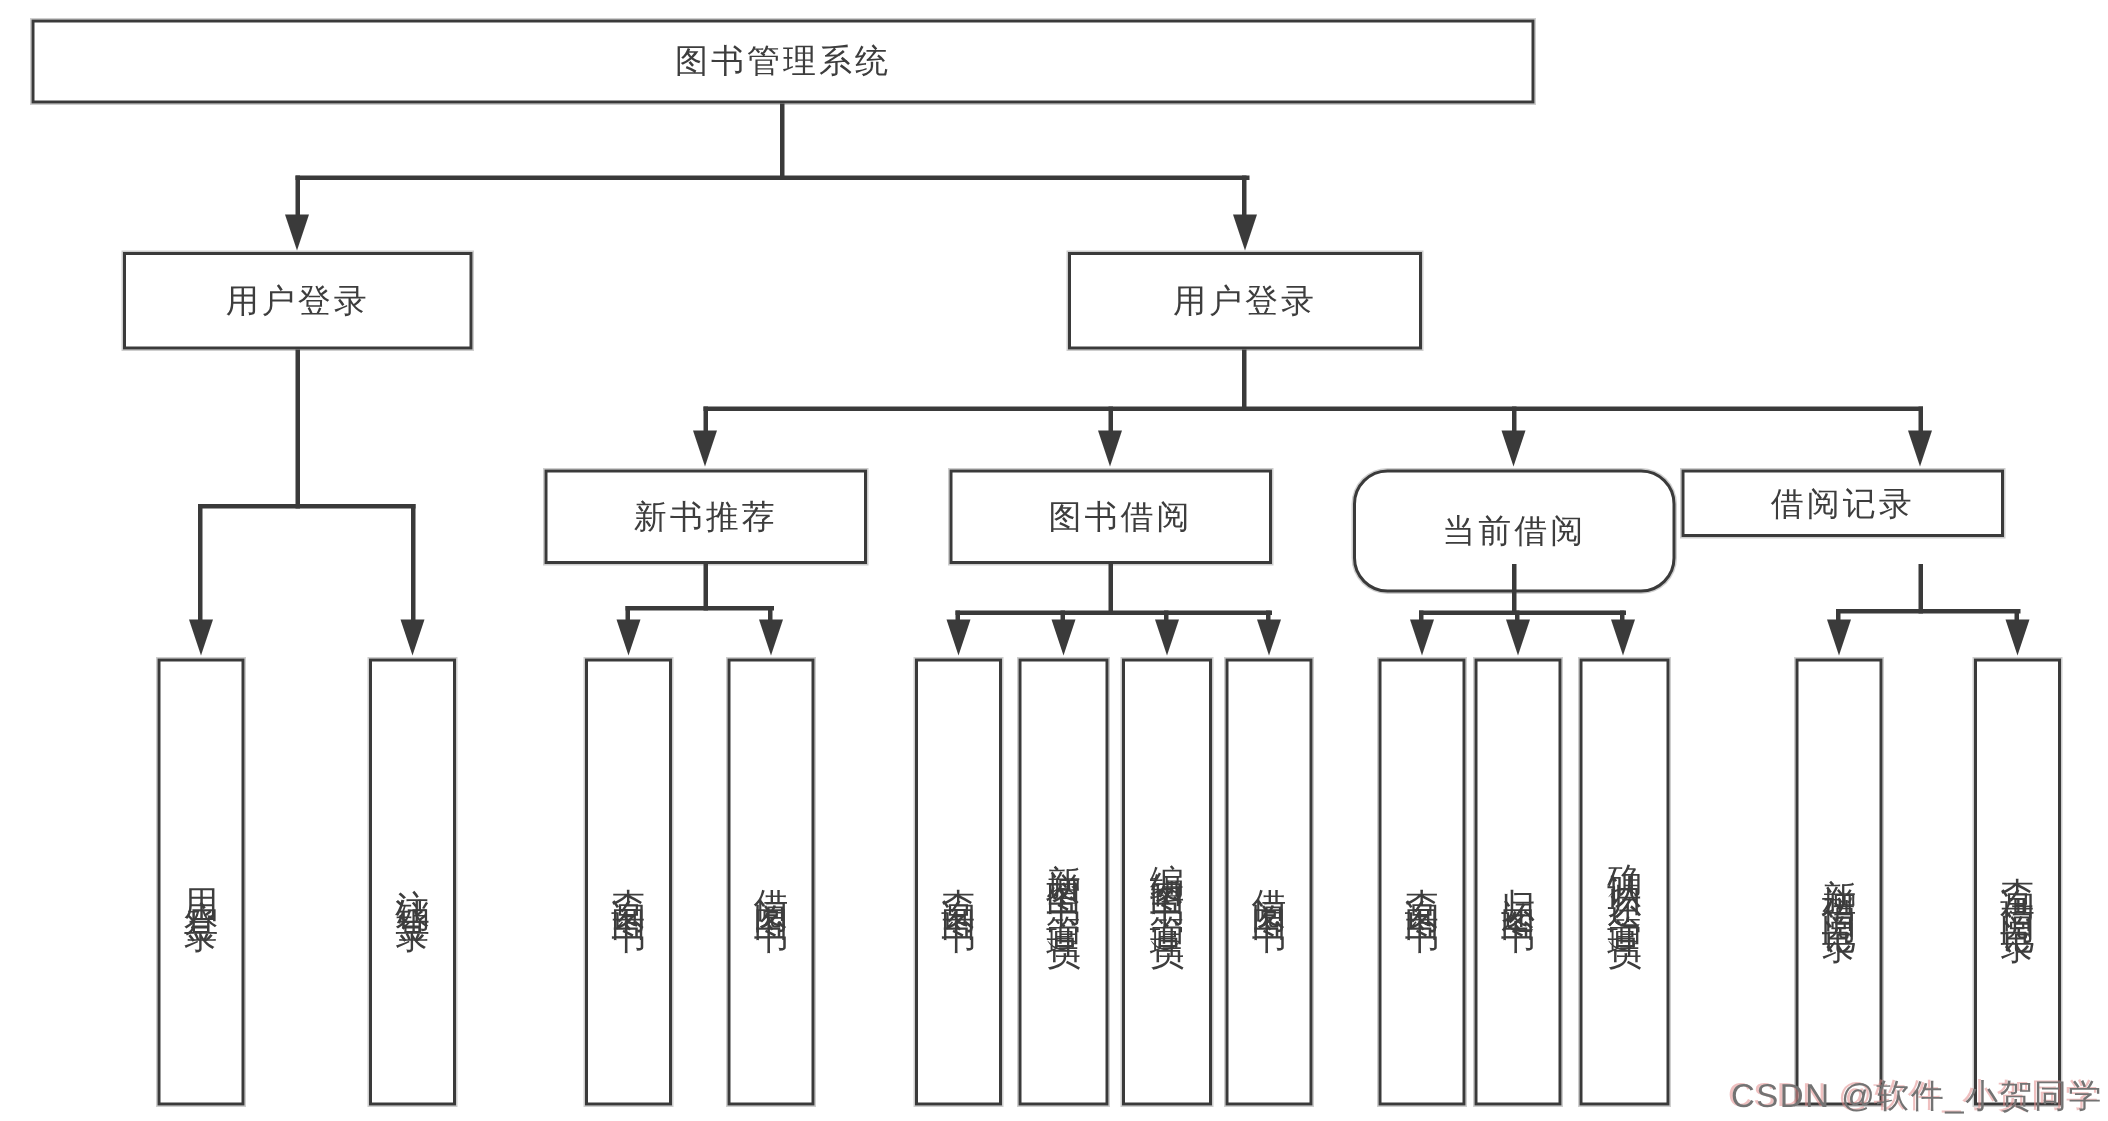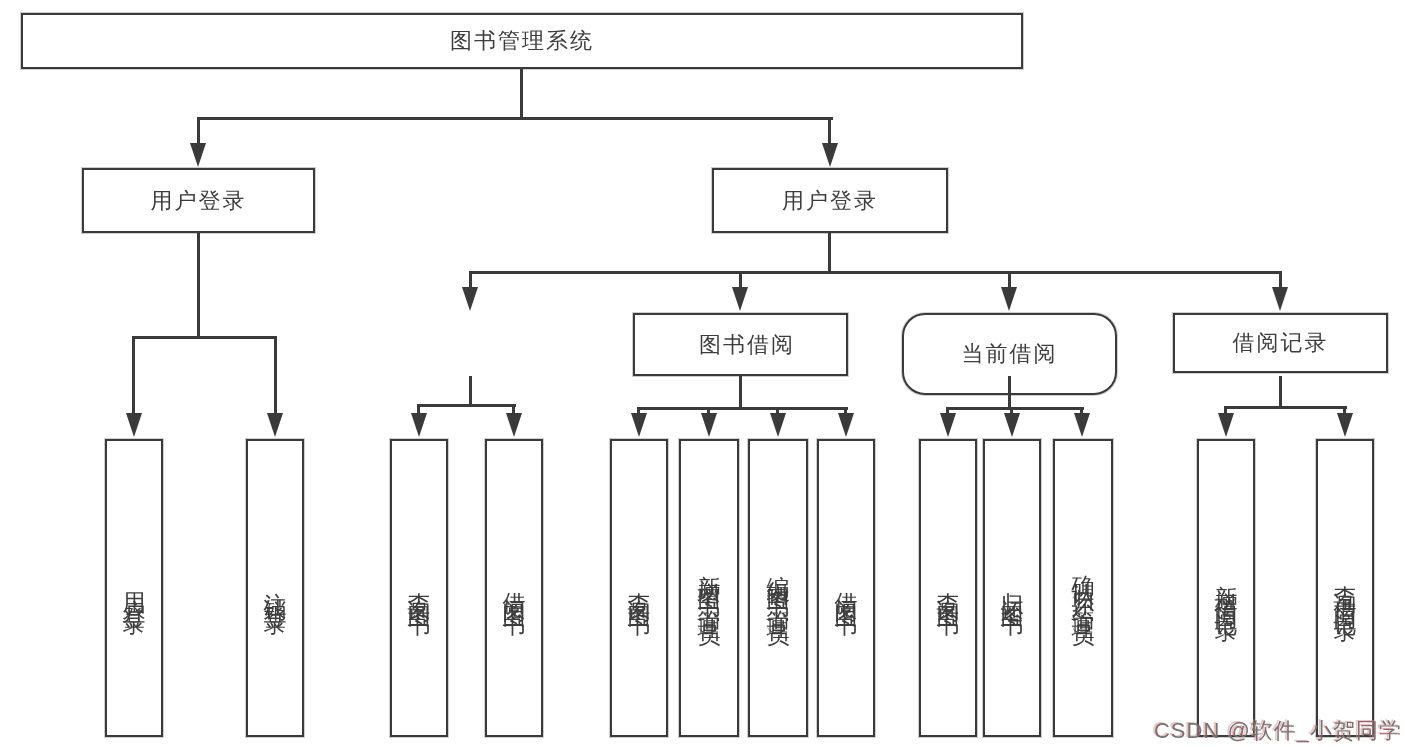--- a/index.html
+++ b/index.html
@@ -78,23 +78,24 @@
   <div class="ln" style="left:469px; top:271px; width:813px; height:3px;"></div>
   <div class="ln" style="left:469px; top:271px; width:3px; height:18px;"></div>
   <div class="ah" style="left:462px; top:287px;"></div>
   <div class="ln" style="left:739px; top:271px; width:3px; height:18px;"></div>
   <div class="ah" style="left:732px; top:287px;"></div>
   <div class="ln" style="left:1008px; top:271px; width:3px; height:18px;"></div>
   <div class="ah" style="left:1001px; top:287px;"></div>
   <div class="ln" style="left:1279px; top:271px; width:3px; height:18px;"></div>
   <div class="ah" style="left:1272px; top:287px;"></div>
 
+  <div class="node" style="left:363px; top:313px; width:215px; height:63px;">新书推荐</div>
   <div class="node" style="left:633px; top:313px; width:215px; height:63px;padding-left:13px;">图书借阅</div>
   <div class="node" style="left:902px; top:313px; width:215px; height:82px;border-radius:23px;">当前借阅</div>
-  <div class="node" style="left:1173px; top:313px; width:215px; height:60px;">借阅记录</div>
+  <div class="node" style="left:1121px; top:313px; width:215px; height:45px;">借阅记录</div>
 
   <div class="ln" style="left:469px; top:376px; width:3px; height:31px;"></div>
   <div class="ln" style="left:417px; top:404px; width:99px; height:3px;"></div>
   <div class="ln" style="left:417px; top:404px; width:3px; height:13px;"></div>
   <div class="ah" style="left:411px; top:413px;"></div>
   <div class="ln" style="left:512px; top:404px; width:3px; height:13px;"></div>
   <div class="ah" style="left:506px; top:413px;"></div>
 
   <div class="ln" style="left:739px; top:376px; width:3px; height:34px;"></div>
   <div class="ln" style="left:637px; top:407px; width:211px; height:3px;"></div>

